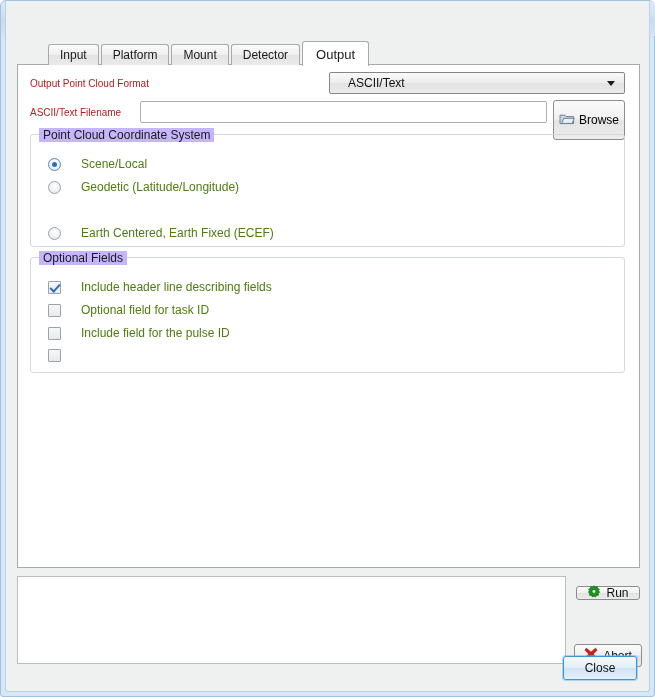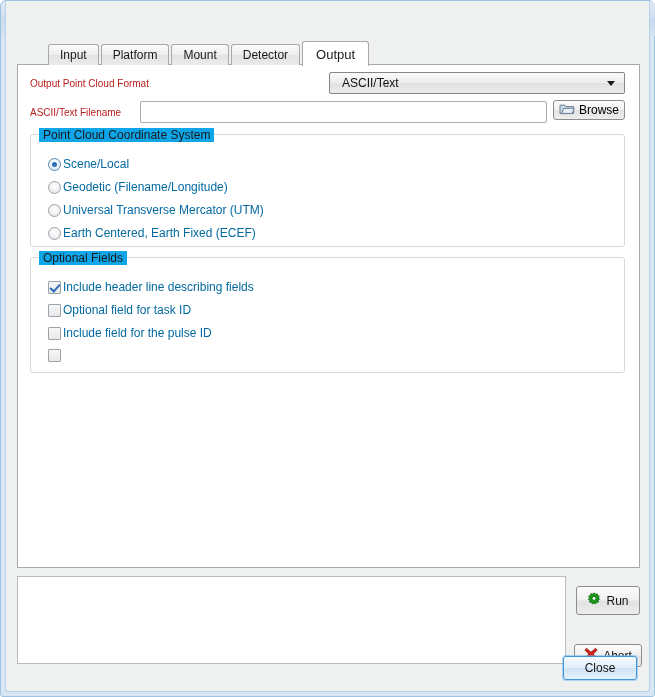--- a/index.html
+++ b/index.html
@@ -161,21 +161,21 @@
     box-sizing: border-box;
     background: linear-gradient(to bottom, #fafafa 0%, #ededed 48%, #e2e2e2 52%, #ececec 100%);
     border: 1px solid #868686;
     border-radius: 2px;
     display: flex;
     align-items: center;
     cursor: default;
   }
   #format-combo .cval {
     flex: 1;
-    padding-left: 12px;
+    padding-left: 18px;
     font-size: 12px;
     color: #101010;
     white-space: nowrap;
     overflow: hidden;
   }
   .caret {
     width: 0; height: 0;
     border-left: 4px solid transparent;
     border-right: 4px solid transparent;
     border-top: 5px solid #1b1b1b;
@@ -195,21 +195,21 @@
     font-size: 12px;
     padding: 0 4px;
     color: #101010;
     outline: none;
   }
 
   
   #browse-btn {
     position: absolute;
     left: 535px; top: 35px;
-    width: 72px; height: 20px;
+    width: 72px; height: 40px;
     box-sizing: border-box;
     background: linear-gradient(to bottom, #fcfcfc 0%, #f0f0f0 48%, #e3e3e3 52%, #ededed 100%);
     border: 1px solid #8d8d8d;
     border-radius: 3px;
     display: flex;
     align-items: center;
     justify-content: center;
     gap: 4px;
     font-size: 12px;
     cursor: default;
@@ -219,37 +219,37 @@
   .groupbox {
     position: absolute;
     box-sizing: border-box;
     border: 1px solid #d3d9e0;
     border-radius: 3px;
   }
   .group-title {
     position: absolute;
     top: -7px;
     left: 8px;
-    background: #0ea5e9;
+    background: #c4b5fd;
     padding: 0 4px;
     font-size: 12px;
     color: #1a1a1a;
     white-space: nowrap;
   }
   #grp-coord { left: 12px; top: 69px; width: 595px; height: 113px; }
   #grp-optional { left: 12px; top: 192px; width: 595px; height: 116px; }
 
   .optrow {
     position: absolute;
     left: 17px;
     display: flex;
     align-items: center;
-    gap: 2px;
-    font-size: 12px;
-    color: #0369a1;
+    gap: 20px;
+    font-size: 12px;
+    color: #4d7c0f;
     white-space: nowrap;
     cursor: default;
   }
 
   
   .radio {
     width: 13px; height: 13px;
     flex: none;
     border-radius: 50%;
     box-sizing: border-box;
@@ -311,21 +311,21 @@
     border: 1px solid #8d8d8d;
     border-radius: 3px;
     display: flex;
     align-items: center;
     justify-content: center;
     gap: 5px;
     font-size: 12px;
     color: #111111;
     cursor: default;
   }
-  #run-btn   { left: 575px; top: 585px; width: 64px; height: 29px; }
+  #run-btn   { left: 575px; top: 585px; width: 64px; height: 14px; }
   #abort-btn { left: 573px; top: 623px; width: 68px; height: 23px; margin-top: 20px; }
 
   #close-btn {
     position: absolute;
     left: 562px; top: 655px;
     width: 74px; height: 24px;
     box-sizing: border-box;
     background: linear-gradient(to bottom, #f5fafe 0%, #e2eefa 48%, #cfe3f6 52%, #e6f1fb 100%);
     border: 1px solid #3f96d6;
     border-radius: 3px;
@@ -395,25 +395,21 @@
 
     <div class="groupbox" id="grp-coord">
       <span class="group-title">Point Cloud Coordinate System</span>
 
       <div class="optrow" style="top:22px">
         <span class="radio checked"></span>
         <span>Scene/Local</span>
       </div>
       <div class="optrow" style="top:45px">
         <span class="radio"></span>
-        <span>Geodetic (Filename/Longitude)</span>
-      </div>
-      <div class="optrow" style="top:68px">
-        <span class="radio"></span>
-        <span>Universal Transverse Mercator (UTM)</span>
+        <span>Geodetic (Latitude/Longitude)</span>
       </div>
       <div class="optrow" style="top:91px">
         <span class="radio"></span>
         <span>Earth Centered, Earth Fixed (ECEF)</span>
       </div>
     </div>
 
     <div class="groupbox" id="grp-optional">
       <span class="group-title">Optional Fields</span>
 

